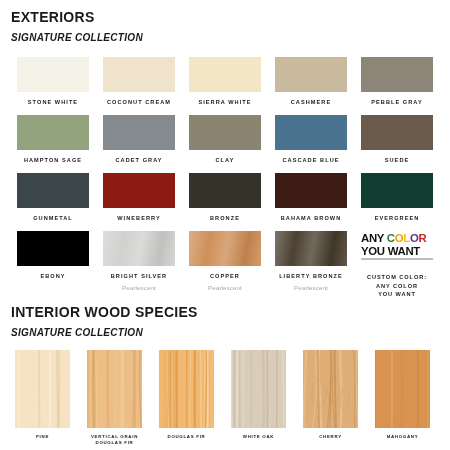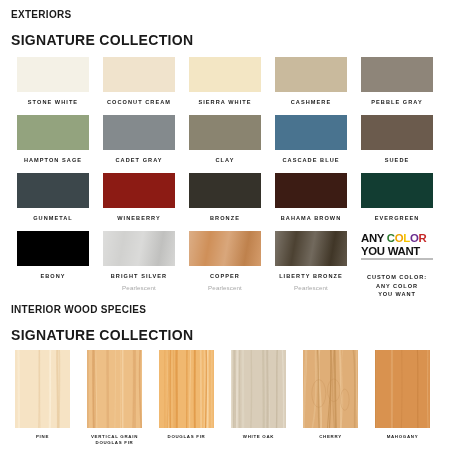--- a/index.html
+++ b/index.html
@@ -12,32 +12,33 @@
   }
   .page {
     position: relative;
     width: 450px;
     height: 450px;
     background: #ffffff;
   }
 
   
   .section-title {
-    font-size: 10px;
+    font-size: 14px;
     font-weight: bold;
     color: #1a1a1a;
     letter-spacing: 0.3px;
     line-height: 1;
   }
   .sub-title {
-    font-size: 14px;
+    font-size: 10px;
     font-weight: bold;
     color: #1a1a1a;
     letter-spacing: 0.3px;
     line-height: 1;
+    font-style: italic;
   }
 
   #exteriors-title { position: absolute; left: 11px; top: 10px; }
   #exteriors-sub   { position: absolute; left: 11px; top: 33px; }
   #interior-title  { position: absolute; left: 11px; top: 305px; }
   #interior-sub    { position: absolute; left: 11px; top: 328px; }
 
   
   .color-grid {
     position: absolute;

